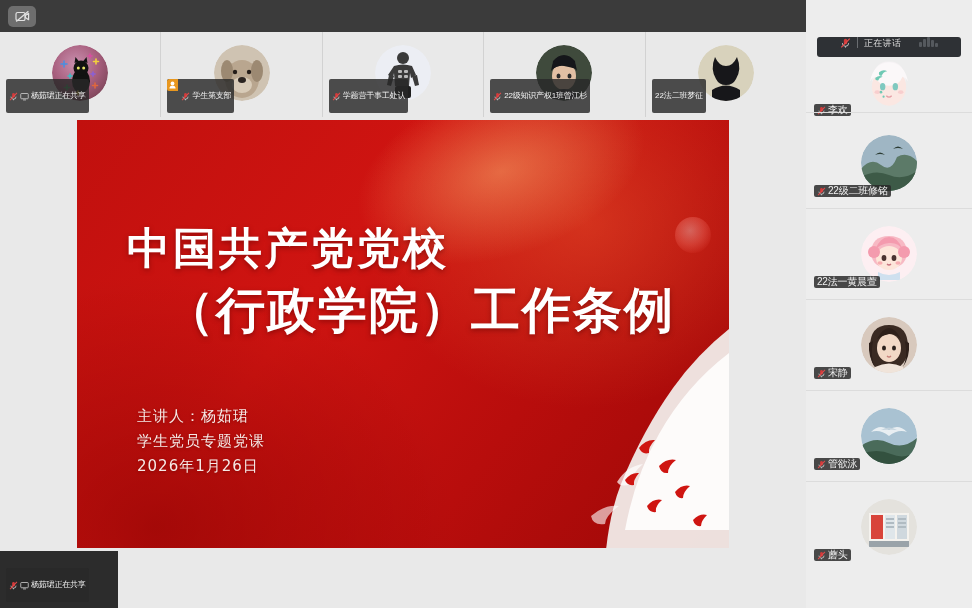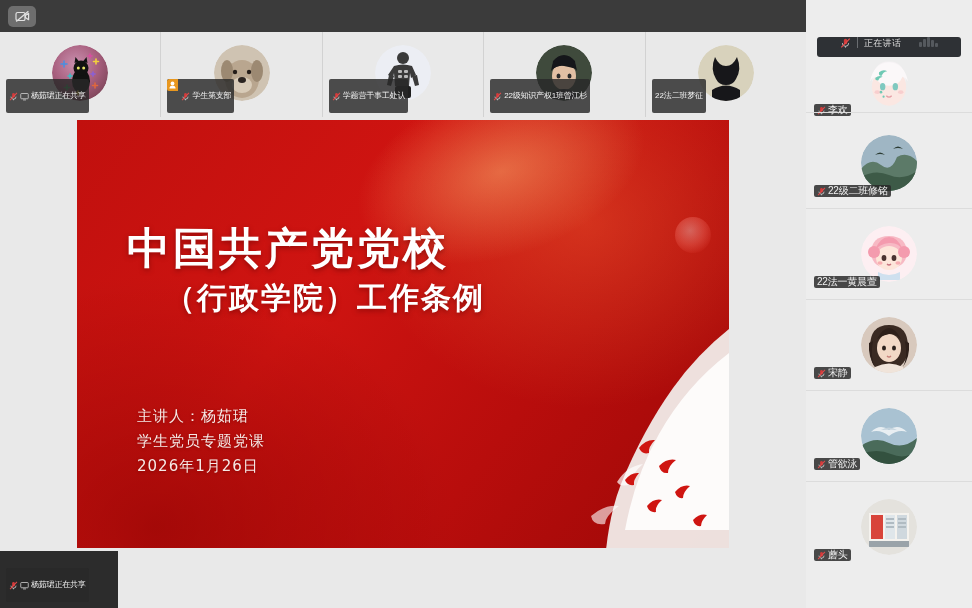--- a/index.html
+++ b/index.html
@@ -105,21 +105,21 @@
     position:absolute; left:12px; top:100px; width:100%;
     color:#fff; text-shadow:0 2px 5px rgba(90,0,0,.5);
     font-family:Liberation Serif, serif;
     font-weight:700;
   }
   .slide-title .l1{
     display:block; font-size:43px; line-height:1.35; letter-spacing:3px;
     padding-left:38px;
   }
   .slide-title .l2{
-    display:block; font-size:30px; line-height:1.35; letter-spacing:2px;
+    display:block; font-size:49px; line-height:1.35; letter-spacing:2px;
     padding-left:76px;
   }
   .slide-sub{
     position:absolute; left:60px; top:284px;
     color:#f6e9e6; font-size:15px; line-height:1.68;
     letter-spacing:1px;
     text-shadow:0 1px 3px rgba(90,0,0,.45);
     font-family:"DejaVu Sans","Liberation Sans",sans-serif;
   }
   .slide-sub div{ white-space:nowrap; }

